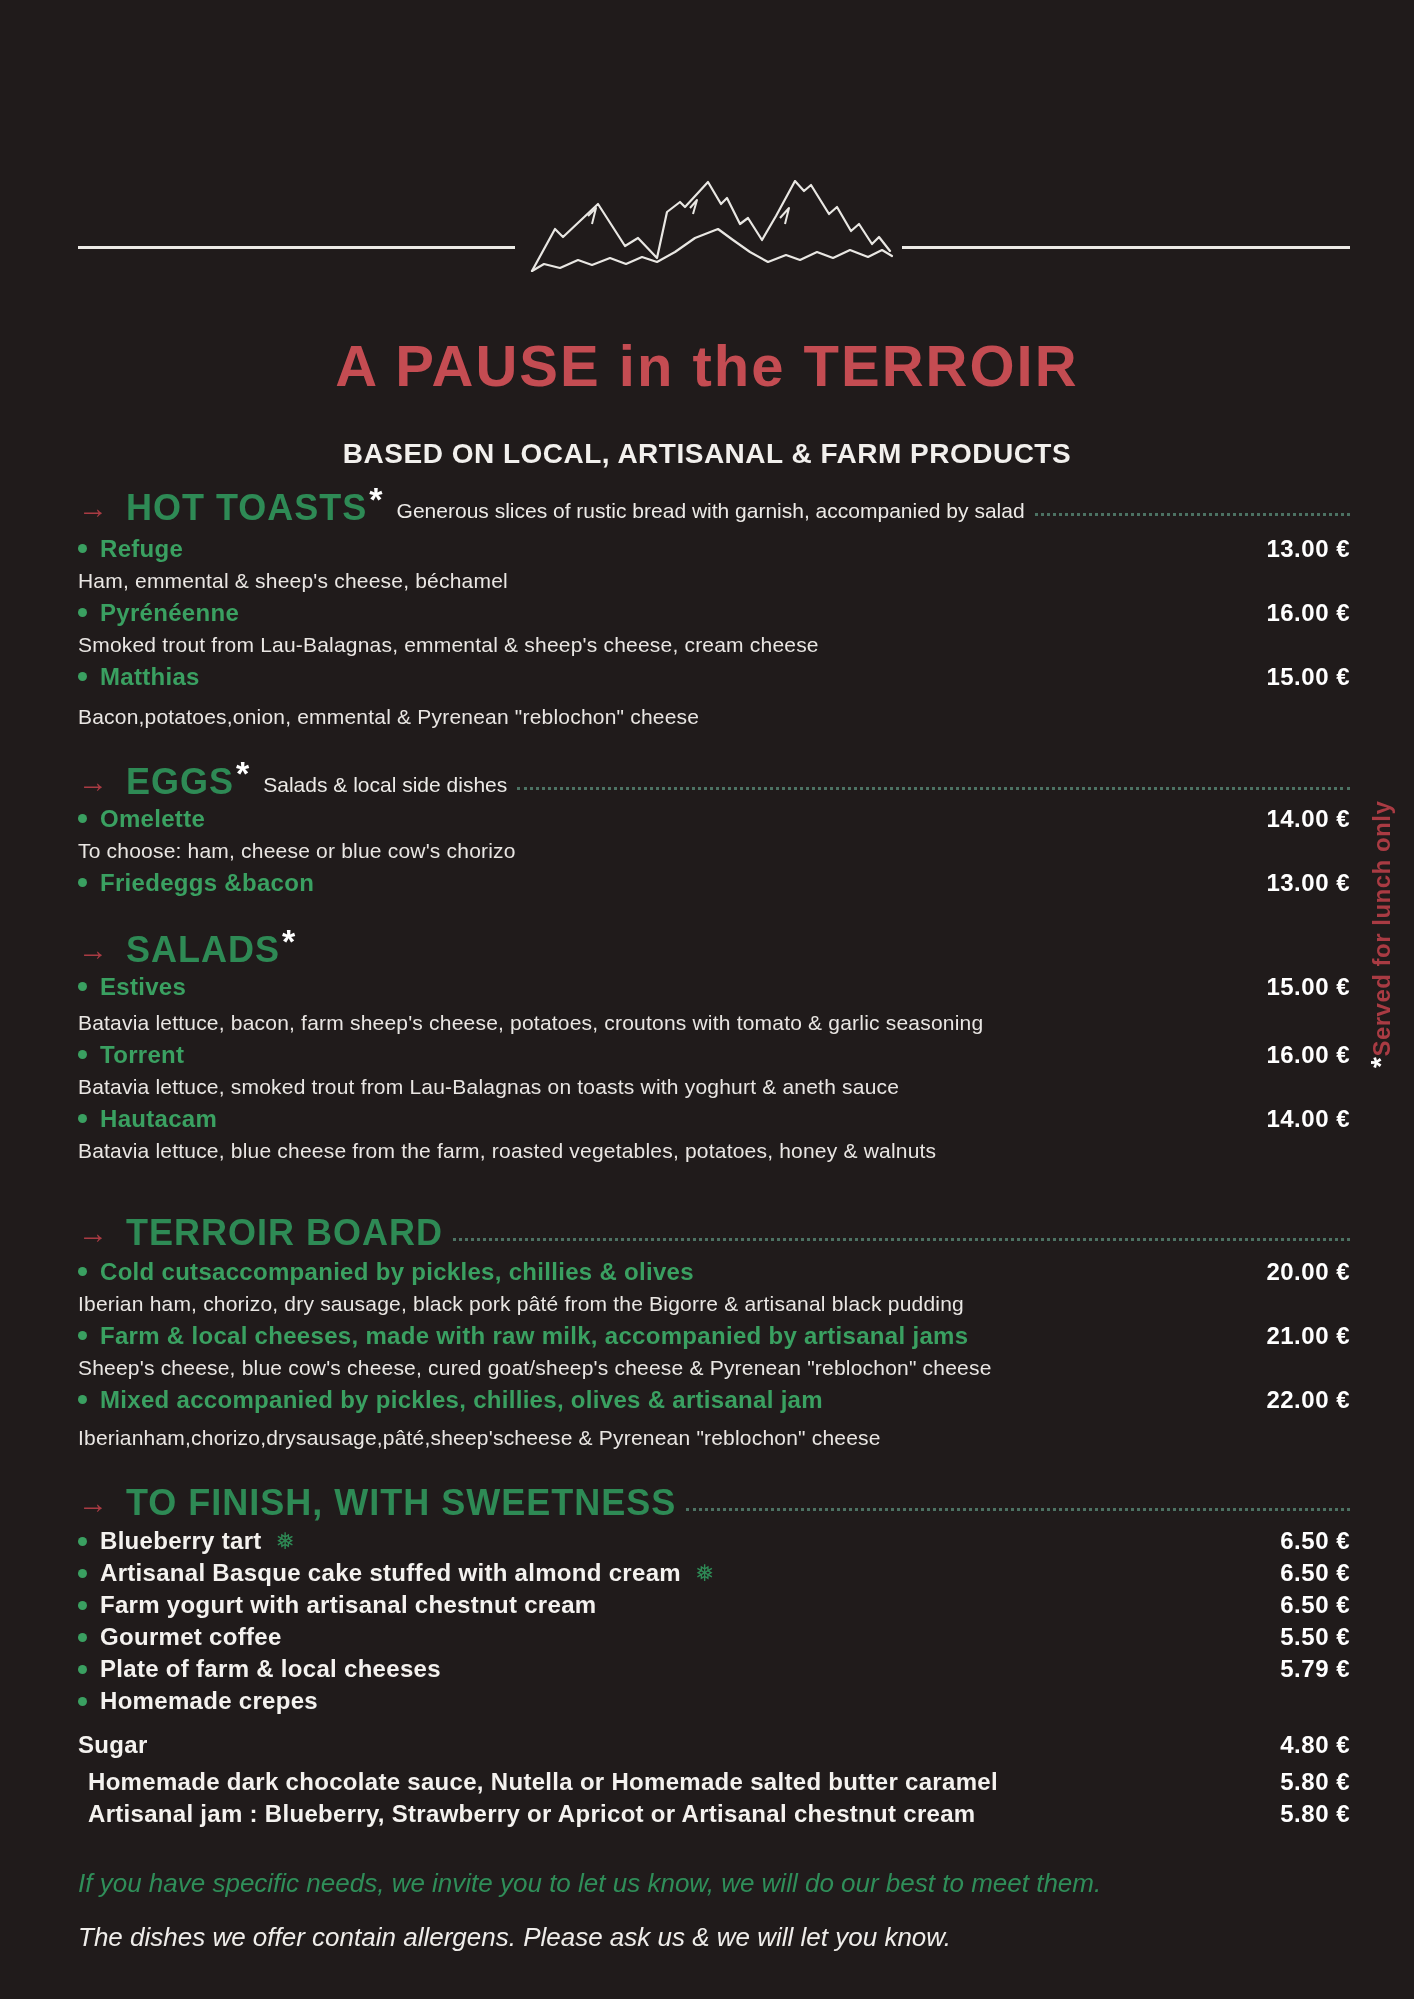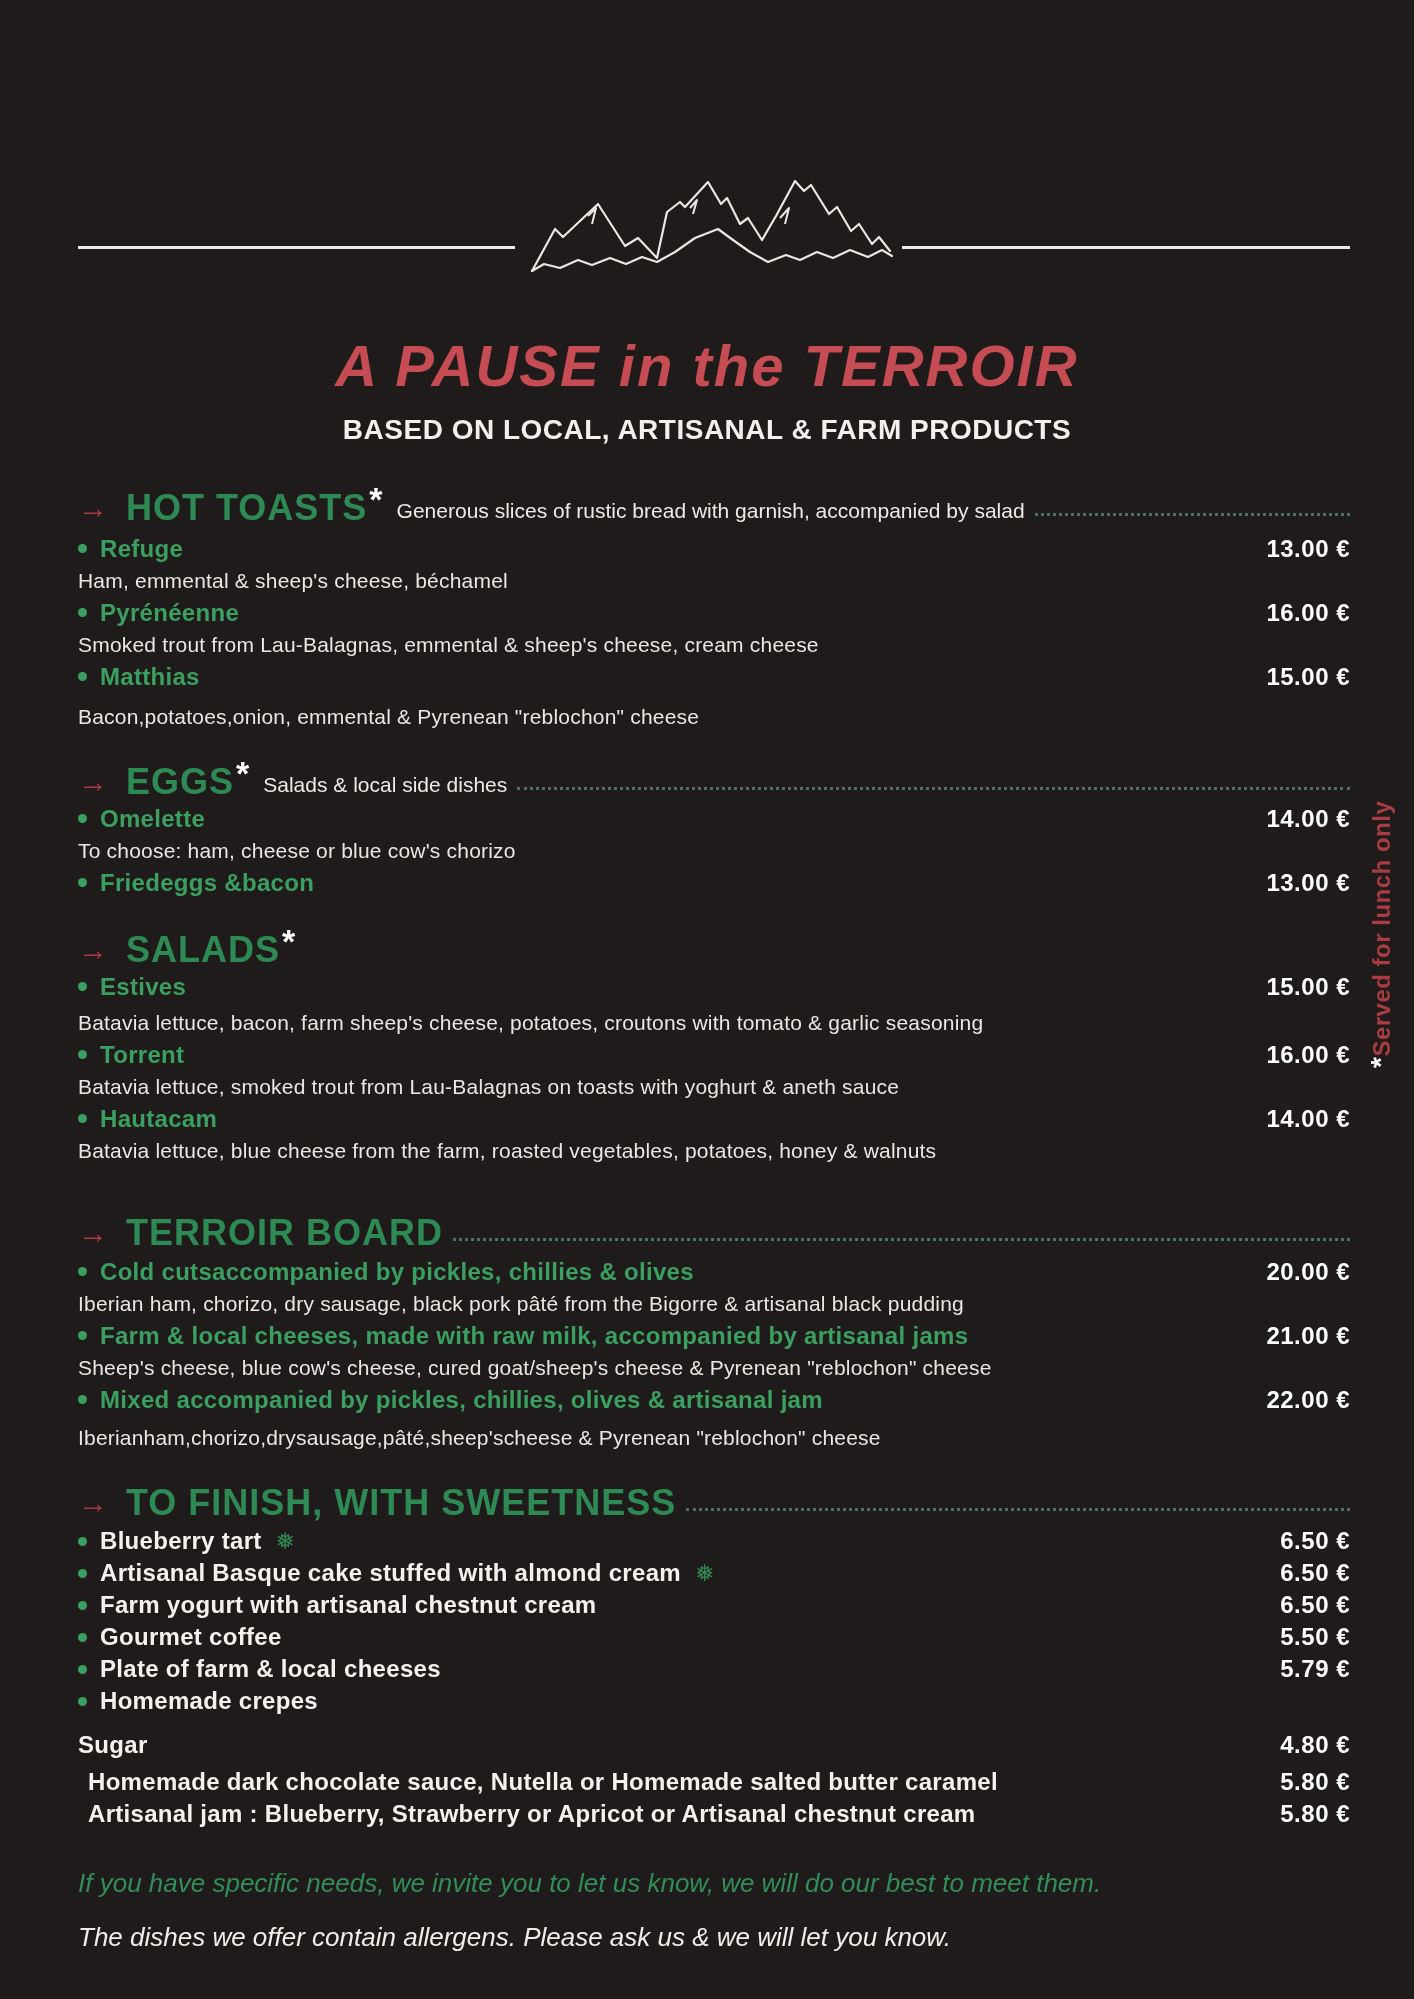--- a/index.html
+++ b/index.html
@@ -9,24 +9,24 @@
     font-family:"Liberation Sans", sans-serif;
     -webkit-font-smoothing:antialiased;
   }
   
   .hdr-line { position:absolute; height:3px; background:#eceae6; top:246px; }
   .hdr-line.left  { left:78px;  width:437px; }
   .hdr-line.right { left:902px; width:448px; }
   .mountains { position:absolute; left:530px; top:180px; width:368px; height:92px; }
   .page-title {
     position:absolute; left:0; right:0; top:332px; text-align:center;
-    color:#c44c52; font-size:58px; font-weight:bold; letter-spacing:2px; white-space:nowrap;font-style:italic;
+    color:#c44c52; font-size:58px; font-weight:bold; letter-spacing:2px; white-space:nowrap;
   }
   .page-subtitle {
-    position:absolute; left:0; right:0; top:414px; text-align:center;
+    position:absolute; left:0; right:0; top:438px; text-align:center;
     color:#f2f0ed; font-size:28px; font-weight:bold; letter-spacing:0.5px; white-space:nowrap;
   }
   
   .content { position:absolute; left:78px; top:460px; width:1272px; }
   .menu-section { margin:0; }
   .section-header { display:flex; align-items:flex-end; height:40px; }
   .arrow { color:#a93b43; font-size:30px; line-height:40px; margin-right:18px; font-weight:bold; flex:none; }
   .section-title { color:#2e8a55; font-size:36px; line-height:40px; font-weight:bold; letter-spacing:1px; white-space:nowrap; }
   .hdr-star { color:#ffffff; font-size:34px; line-height:40px; font-weight:bold; position:relative; top:-9px; margin-left:2px; }
   .section-note { color:#eceae7; font-size:21px; line-height:34px; margin-left:14px; white-space:nowrap; }

